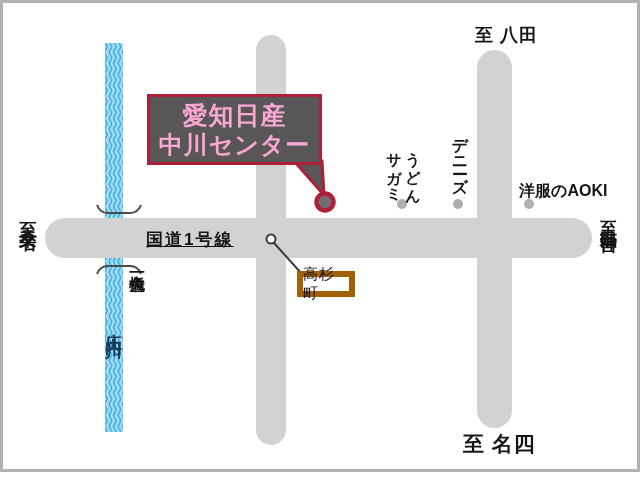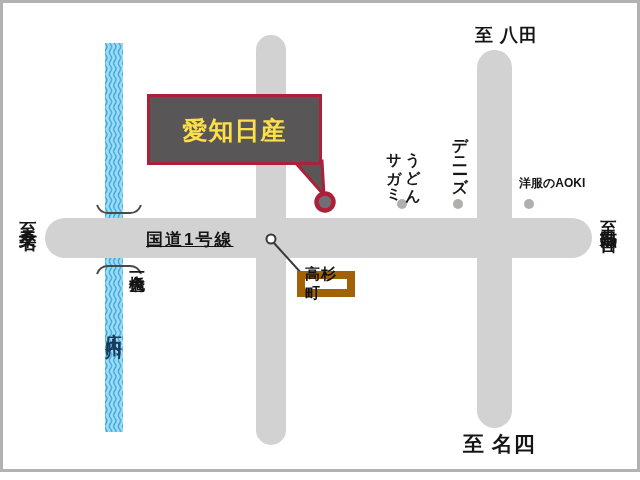--- a/index.html
+++ b/index.html
@@ -21,34 +21,34 @@
   .vtext{
     writing-mode:vertical-rl;text-orientation:mixed;
   }
   .dealer-box{
     position:absolute;left:147px;top:94px;width:175px;height:71px;
     background:#595657;border:3px solid #ad2038;box-sizing:border-box;
     z-index:4;display:flex;flex-direction:column;justify-content:center;
     align-items:center;text-align:center;
   }
   .dealer-box .l1,.dealer-box .l2{
-    color:#fde047;font-weight:bold;line-height:30px;letter-spacing:1px;
+    color:#f9a8d4;font-weight:bold;line-height:30px;letter-spacing:1px;
   }
   .dealer-box .l1{font-size:25px;}
   .dealer-box .l2{font-size:24px;}
   .takasugi-box{
     position:absolute;left:297px;top:271px;width:58px;height:26px;
-    background:#ffffff;border:8px solid #a16207;box-sizing:border-box;
+    background:#ffffff;border:6px solid #a16207;box-sizing:border-box;
     z-index:4;display:flex;align-items:center;justify-content:center;
-    font-size:15px;font-weight:bold;color:#111;letter-spacing:1px;
+    font-size:15px;font-weight:normal;color:#111;letter-spacing:1px;
   }
   .lbl-to-hatta   {left:475px;top:23px;font-size:18px;}
   .lbl-route1     {left:146px;top:228px;font-size:17px;letter-spacing:2px;text-decoration:underline;}
   .lbl-to-meishi  {left:463px;top:430px;font-size:21px;}
-  .lbl-aoki       {left:519px;top:175px;font-size:12px;letter-spacing:0;}
+  .lbl-aoki       {left:519px;top:181px;font-size:16px;letter-spacing:0;}
   .lbl-to-kuwana  {left:16px;top:207px;font-size:18px;letter-spacing:2px;}
   .lbl-to-atsuta  {left:597px;top:207px;font-size:17px;letter-spacing:2px;}
   .lbl-dennys     {left:449px;top:127px;font-size:16px;letter-spacing:1px;}
   .lbl-bridge     {left:126px;top:263px;font-size:16px;letter-spacing:0;}
   .lbl-river      {left:102px;top:320px;font-size:17px;color:#1a3a5c;letter-spacing:4px;}
   .udon-group{
     left:384px;top:142px;font-size:15px;letter-spacing:1px;
   }
   .udon-group .col{display:block;}
 </style>
@@ -80,20 +80,21 @@
   <line x1="274" y1="243" x2="302" y2="274" stroke="#3a3a3a" stroke-width="2"></line>
   <circle cx="271" cy="239" r="4.5" fill="#ffffff" stroke="#3a3a3a" stroke-width="2"></circle>
 
   <circle cx="402" cy="204" r="5" fill="#b1aeae"></circle>
   <circle cx="458" cy="204" r="5" fill="#b1aeae"></circle>
   <circle cx="529" cy="204" r="5" fill="#b1aeae"></circle>
 </svg>
 
 <div class="dealer-box">
   <span class="l1">愛知日産</span>
+  <span class="l2">中川センター</span>
 </div>
 
 <div class="label lbl-to-hatta">至 八田</div>
 <div class="label vtext lbl-to-kuwana">至 桑名</div>
 <div class="label vtext lbl-to-atsuta">至 熱田神宮</div>
 <div class="label lbl-to-meishi">至 名四</div>
 
 <div class="label lbl-route1">国道1号線</div>
 
 <div class="takasugi-box">高杉町</div>

